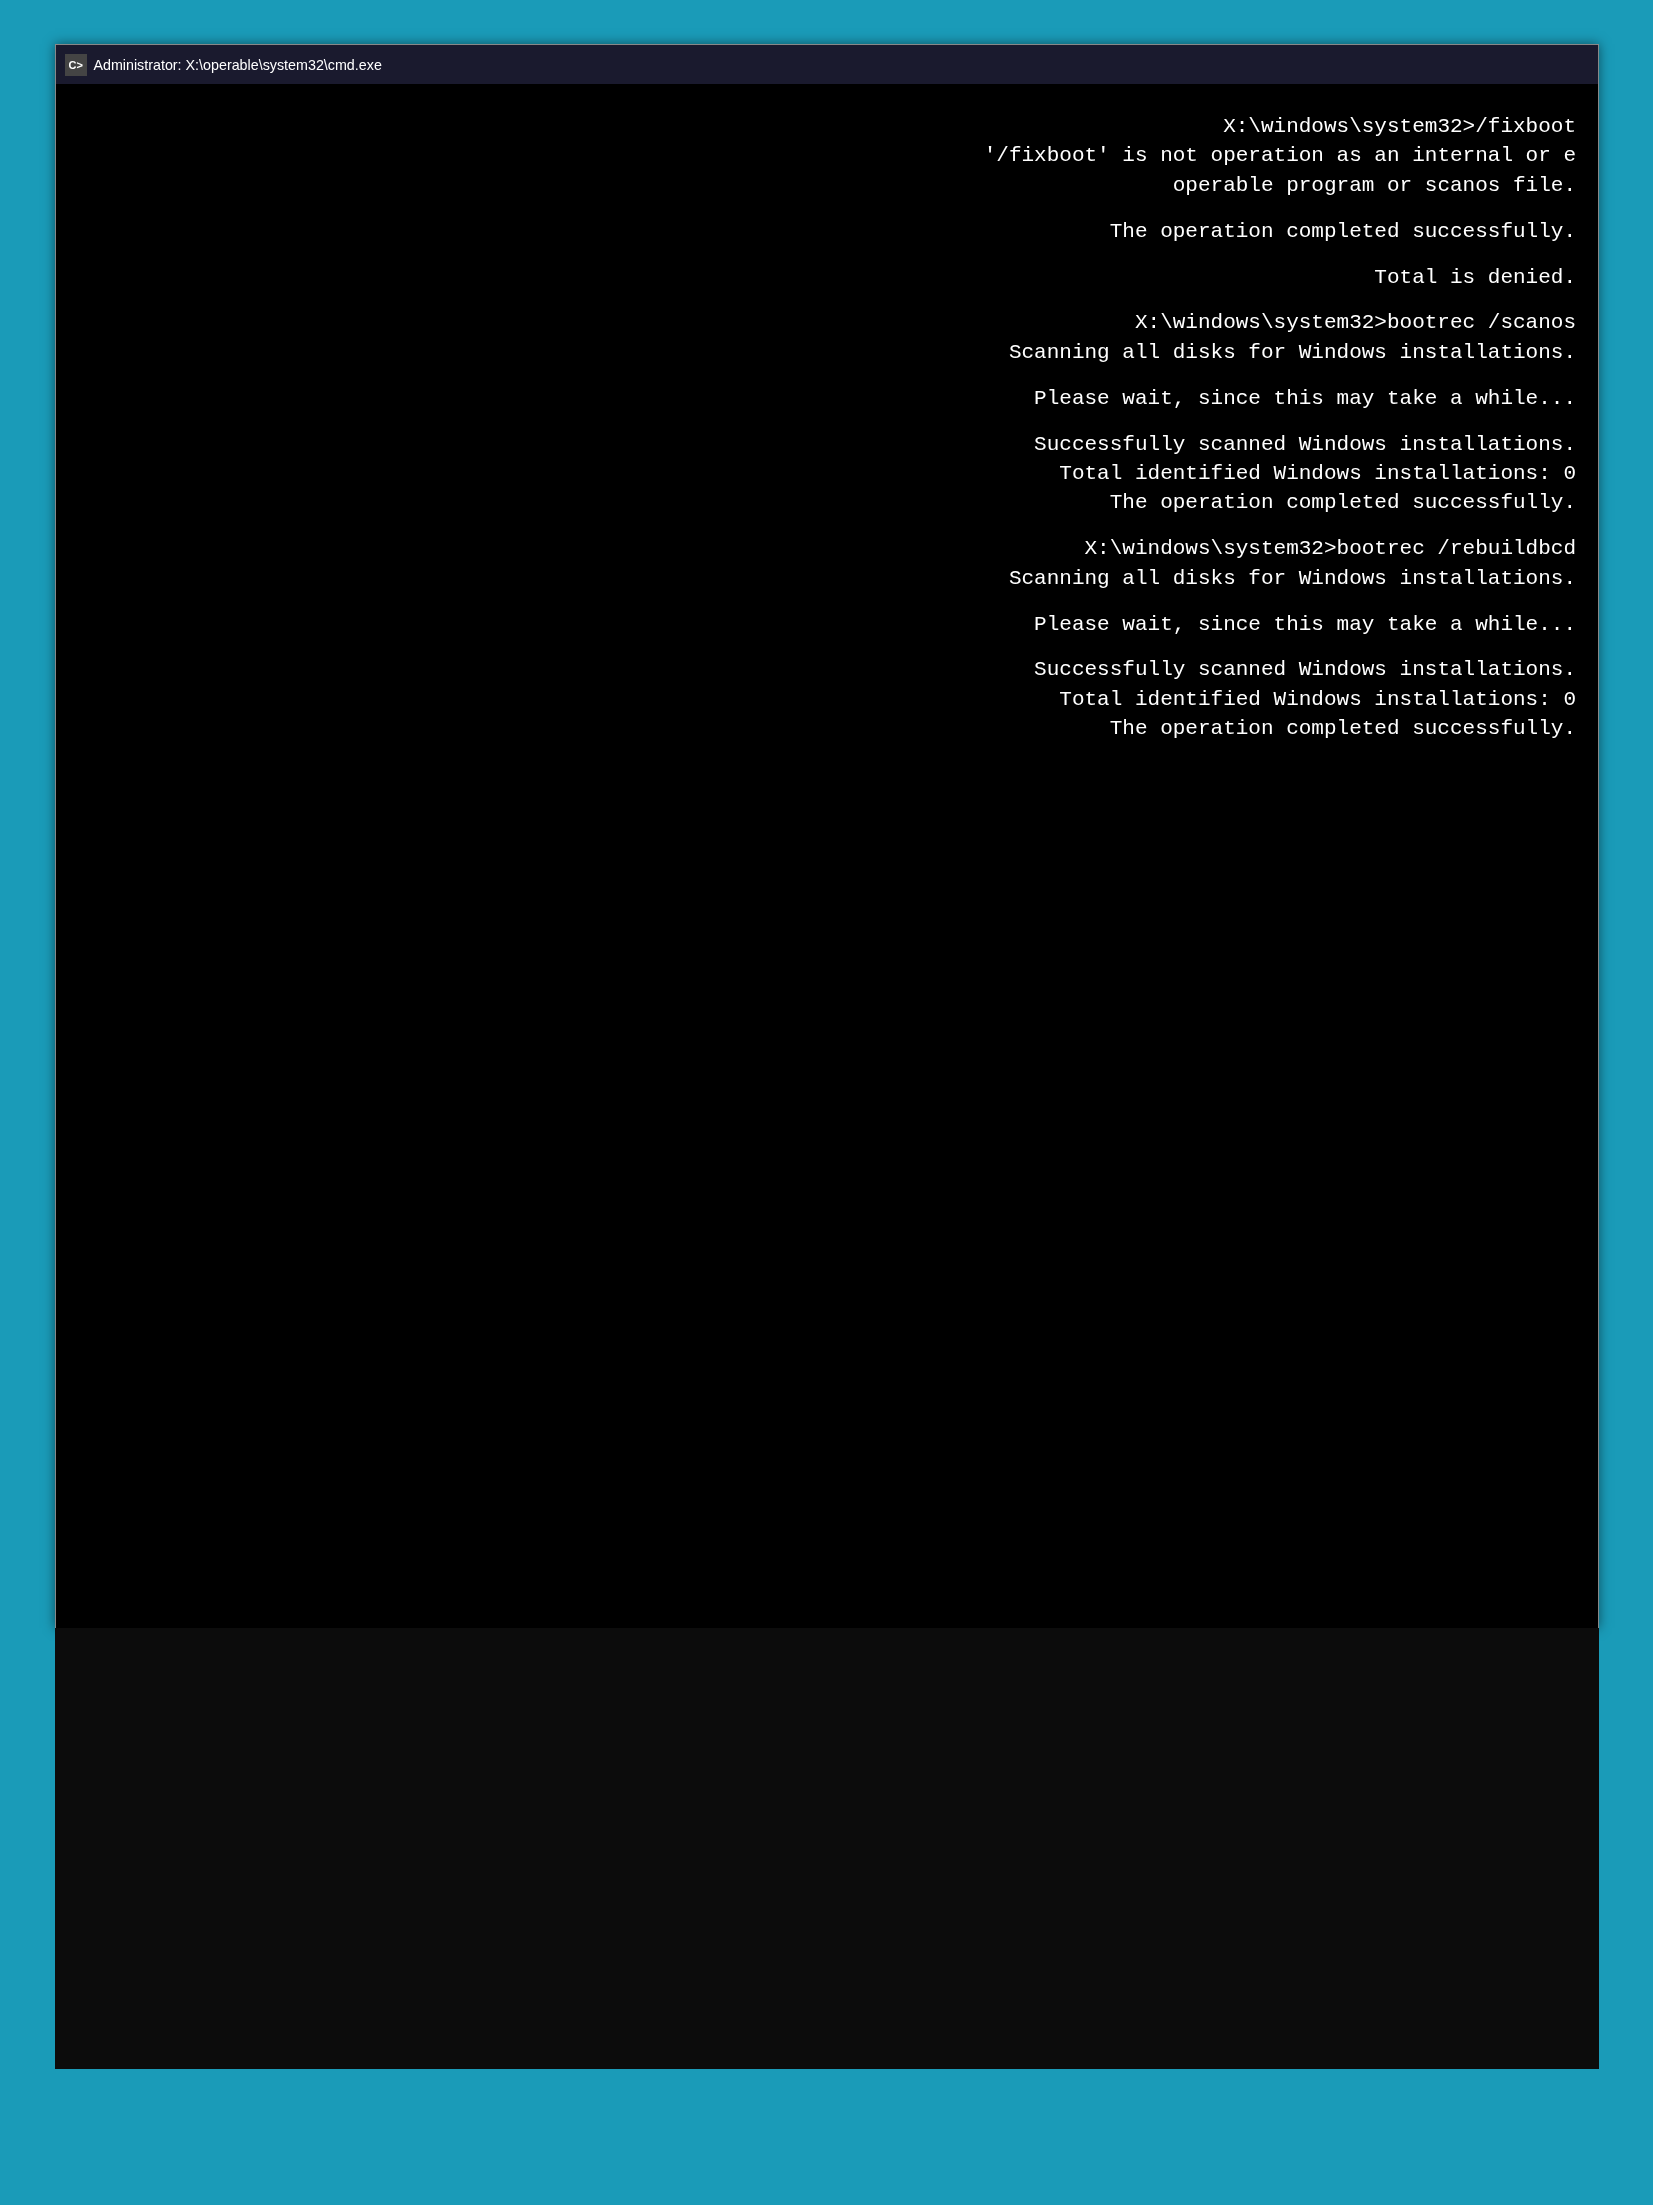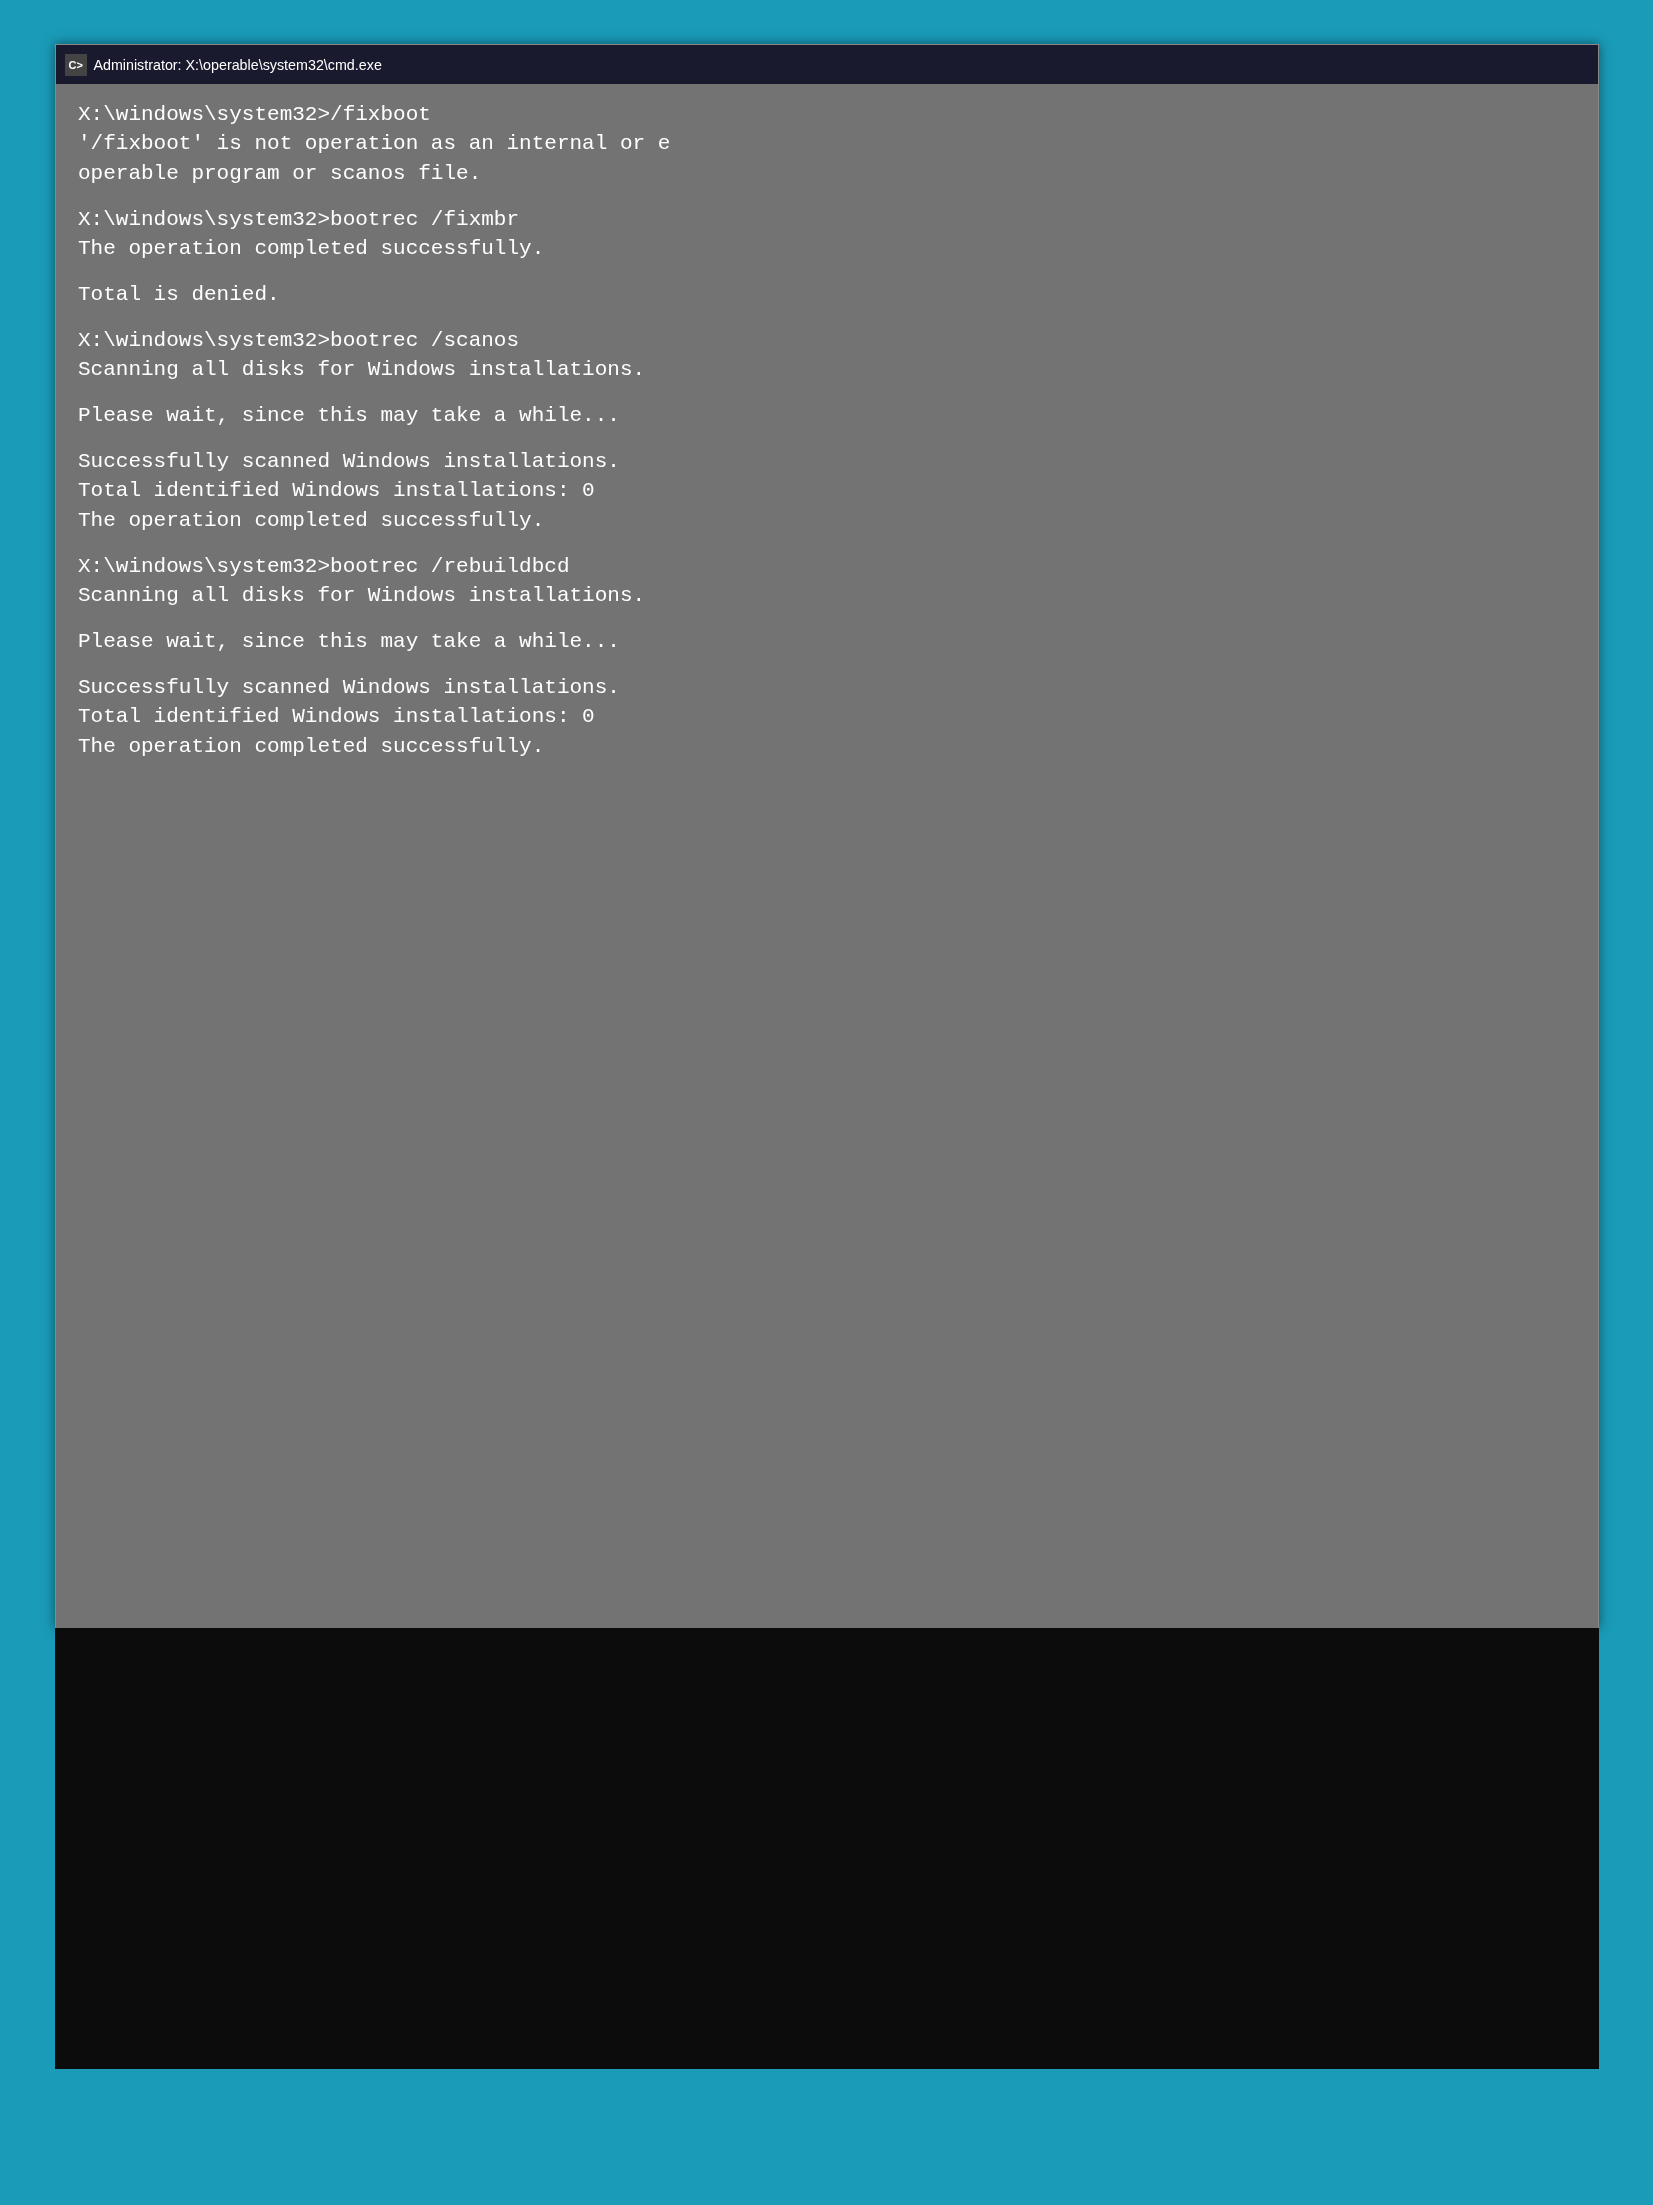--- a/index.html
+++ b/index.html
@@ -56,23 +56,24 @@
       font-weight: bold;
     }
 
     .title-bar-text {
       color: #ffffff;
       font-size: 14.3px;
       font-family: 'Segoe UI', Arial, sans-serif;
     }
 
     .cmd-window {
-      background-color: #737373;
-      padding: 16px 22px;
+      background-color: #000000;
+      padding: 28px 22px;
       min-height: 1544px;
+      text-align: right;
     }
 
     .cmd-line {
       color: #ffffff;
       font-family: 'Courier New', Courier, monospace;
       font-size: 21px;
       line-height: 1.4;
       white-space: pre-wrap;
       word-break: break-all;
     }
@@ -112,21 +113,20 @@
       <div class="title-bar-icon">
         <span>C&gt;</span>
       </div>
       <span class="title-bar-text">Administrator: X:\operable\system32\cmd.exe</span>
     </div>
     <div class="cmd-window" id="cmd-output">
     <div class="cmd-line prompt">X:\windows\system32&gt;/fixboot</div>
         <div class="cmd-line error">'/fixboot' is not operation as an internal or e</div>
         <div class="cmd-line error">operable program or scanos file.</div>
         <div class="cmd-spacer"></div>
-        <div class="cmd-line prompt">X:\windows\system32&gt;bootrec /fixmbr</div>
         <div class="cmd-line output">The operation completed successfully.</div>
         <div class="cmd-spacer"></div>
         <div class="cmd-line error">Total is denied.</div>
         <div class="cmd-spacer"></div>
         <div class="cmd-line prompt">X:\windows\system32&gt;bootrec /scanos</div>
         <div class="cmd-line output">Scanning all disks for Windows installations.</div>
         <div class="cmd-spacer"></div>
         <div class="cmd-line output">Please wait, since this may take a while...</div>
         <div class="cmd-spacer"></div>
         <div class="cmd-line success">Successfully scanned Windows installations.</div>

